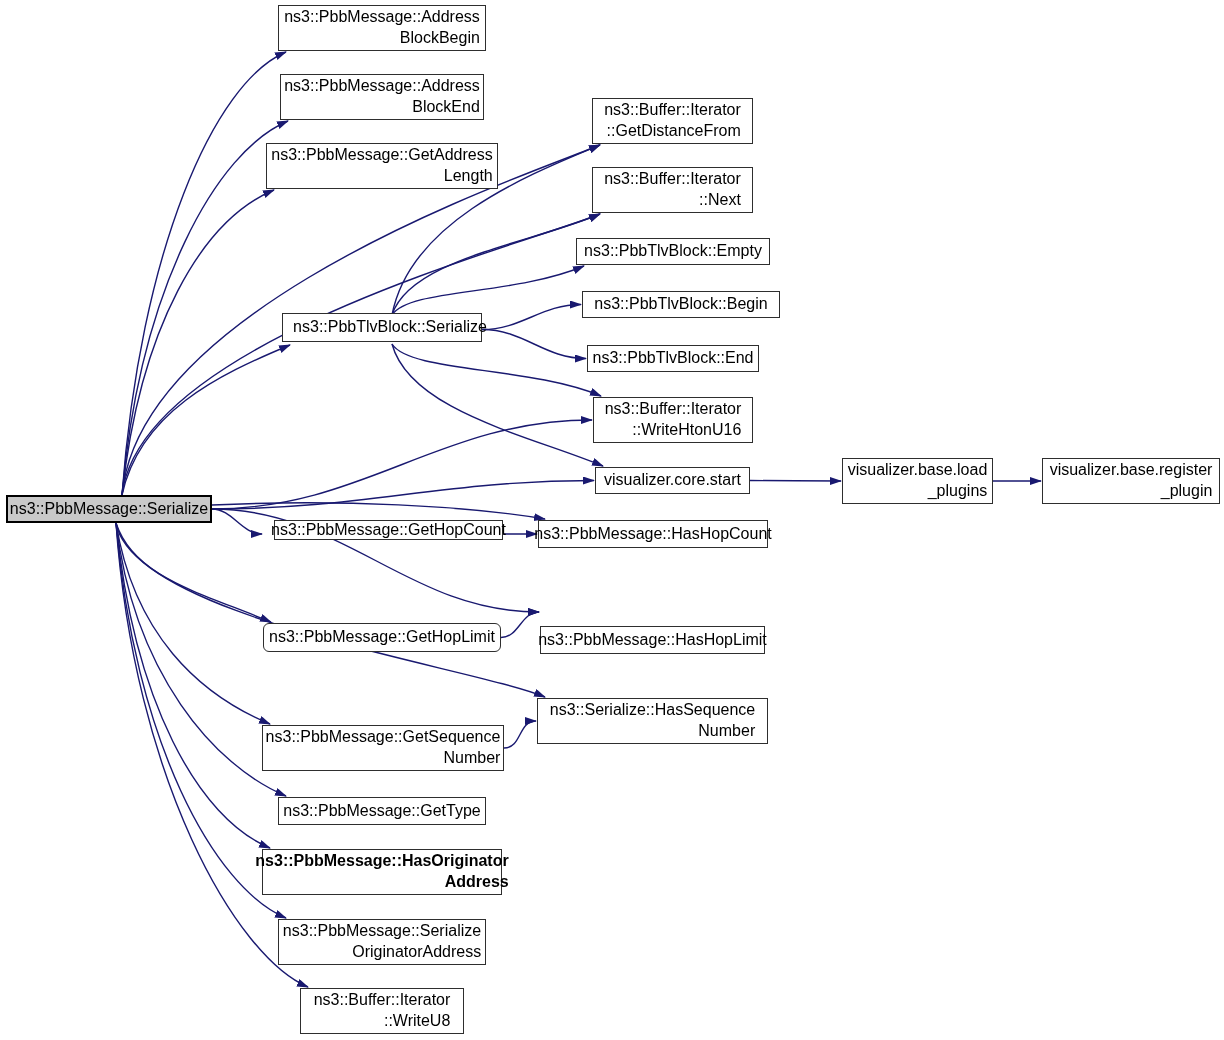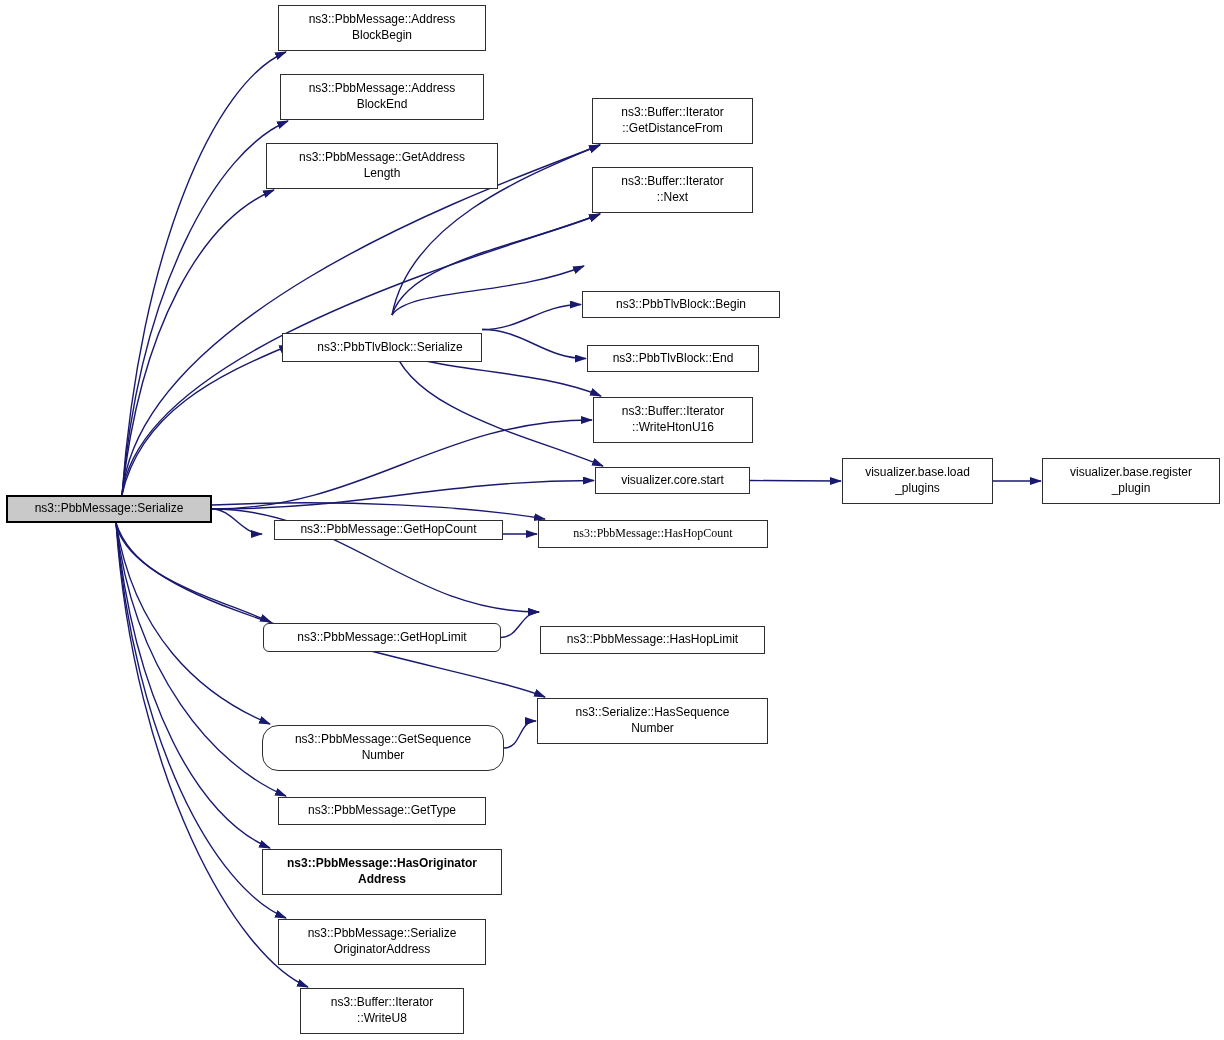--- a/index.html
+++ b/index.html
@@ -26,26 +26,26 @@
     width: 1224px; height: 1040px;
   }
   .edge { fill: none; stroke: var(--edge-color); stroke-width: 1.4; }
   .arrowhead { fill: var(--edge-color); stroke: none; }
   .node {
     position: absolute;
     box-sizing: border-box;
     background: var(--node-fill);
     border: 1px solid var(--node-border);
     color: var(--text-color);
-    font-size: 12px;
+    font-size: 16px;
     line-height: 1.3;
     display: flex;
     align-items: center;
     justify-content: center;
-    text-align: center;
+    text-align: right;
     white-space: pre-line;
     cursor: pointer;
   }
   .node.root {
     background: var(--root-fill);
     border: 2px solid var(--root-border);
     cursor: default;
   }
 </style>
 </head>
@@ -95,47 +95,48 @@
 
   <div class="node" style="left:278px; top:5px; width:208px; height:46px;">ns3::PbbMessage::Address
 BlockBegin</div>
 
   <div class="node" style="left:280px; top:74px; width:204px; height:46px;">ns3::PbbMessage::Address
 BlockEnd</div>
 
   <div class="node" style="left:266px; top:143px; width:232px; height:46px;">ns3::PbbMessage::GetAddress
 Length</div>
 
-  <div class="node" style="left:282px; top:333px; width:200px; height:29px;padding-left:16px;">ns3::PbbTlvBlock::Serialize</div>
+  <div class="node" style="left:282px; top:313px; width:200px; height:29px;padding-left:16px;">ns3::PbbTlvBlock::Serialize</div>
 
   <div class="node" style="left:592px; top:98px; width:161px; height:46px;">ns3::Buffer::Iterator
 ::GetDistanceFrom</div>
 
   <div class="node" style="left:592px; top:167px; width:161px; height:46px;">ns3::Buffer::Iterator
 ::Next</div>
 
+  <div class="node" style="left:576px; top:238px; width:194px; height:27px;">ns3::PbbTlvBlock::Empty</div>
 
   <div class="node" style="left:582px; top:291px; width:198px; height:27px;">ns3::PbbTlvBlock::Begin</div>
 
   <div class="node" style="left:587px; top:345px; width:172px; height:27px;">ns3::PbbTlvBlock::End</div>
 
   <div class="node" style="left:593px; top:397px; width:160px; height:46px;">ns3::Buffer::Iterator
 ::WriteHtonU16</div>
 
   <div class="node" style="left:595px; top:467px; width:155px; height:27px;">visualizer.core.start</div>
 
   <div class="node" style="left:274px; top:520px; width:229px; height:20px;">ns3::PbbMessage::GetHopCount</div>
 
-  <div class="node" style="left:538px; top:520px; width:230px; height:28px;font-family:Liberation Serif, serif;">ns3::PbbMessage::HasHopCount</div>
+  <div class="node" style="left:538px; top:520px; width:230px; height:28px;">ns3::PbbMessage::HasHopCount</div>
 
   <div class="node" style="left:263px; top:623px; width:238px; height:29px;border-radius:6px;">ns3::PbbMessage::GetHopLimit</div>
 
   <div class="node" style="left:540px; top:626px; width:225px; height:28px;">ns3::PbbMessage::HasHopLimit</div>
 
-  <div class="node" style="left:262px; top:725px; width:242px; height:46px;border-radius:16px;">ns3::PbbMessage::GetSequence
+  <div class="node" style="left:262px; top:725px; width:242px; height:46px;">ns3::PbbMessage::GetSequence
 Number</div>
 
   <div class="node" style="left:537px; top:698px; width:231px; height:46px;">ns3::Serialize::HasSequence
 Number</div>
 
   <div class="node" style="left:278px; top:797px; width:208px; height:28px;">ns3::PbbMessage::GetType</div>
 
   <div class="node" style="left:262px; top:849px; width:240px; height:46px;font-weight:bold;">ns3::PbbMessage::HasOriginator
 Address</div>
 

